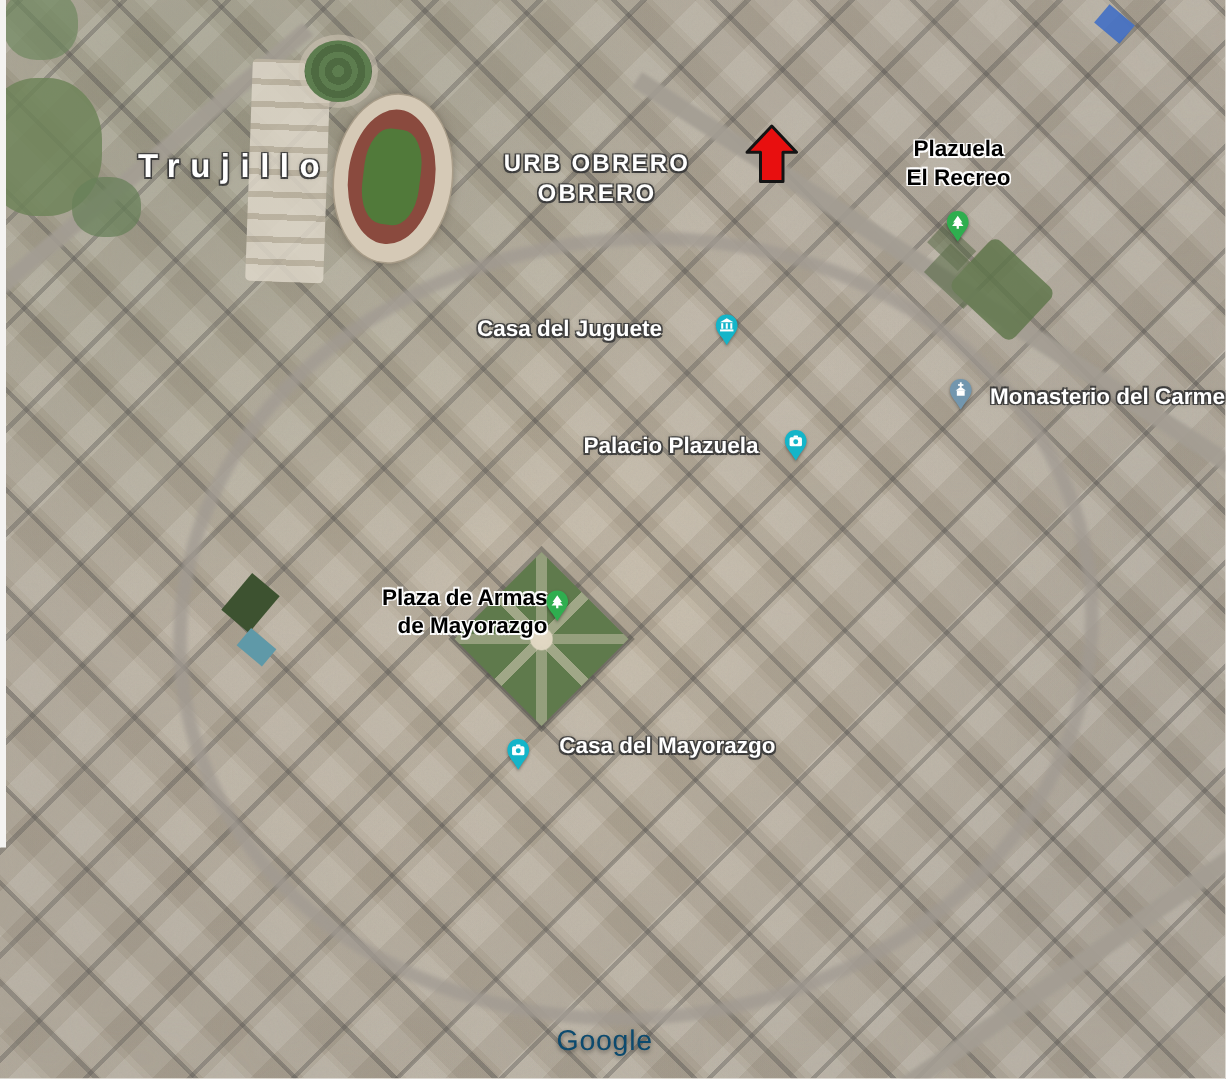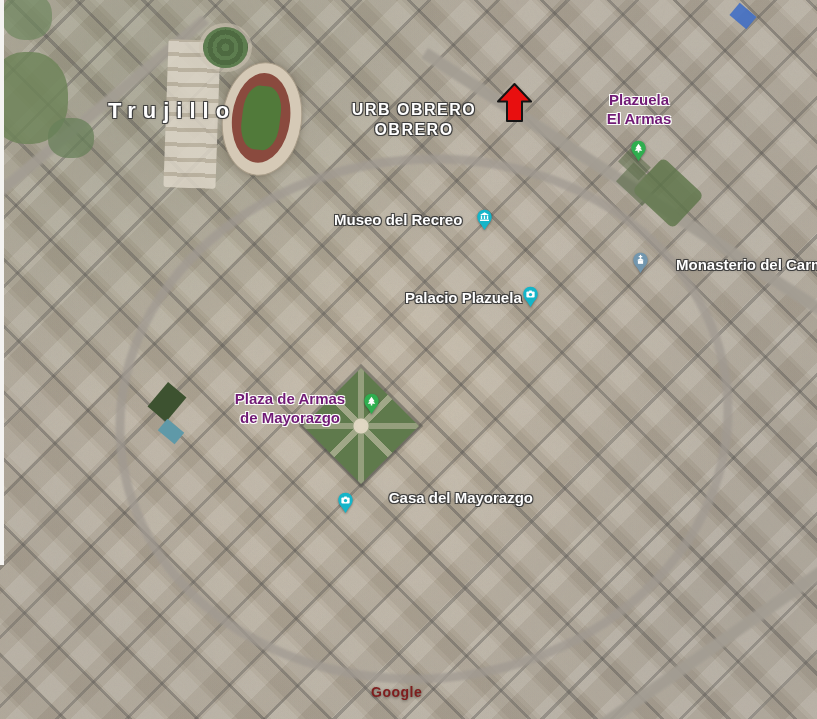--- a/index.html
+++ b/index.html
@@ -79,36 +79,35 @@
   .blue-roof{position:absolute;left:732px;top:8px;width:22px;height:16px;background:#3b6bc7;transform:rotate(40deg);opacity:.85;pointer-events:none;}
   .left-strip{position:absolute;left:0;top:0;width:4px;height:565px;background:#f4f3f1;pointer-events:none;}
 
   
   .lbl{position:absolute;font-weight:700;white-space:nowrap;}
   .lbl-white{
     color:#fff;
     text-shadow:-1px -1px 0 rgba(58,58,58,.9), 1px -1px 0 rgba(58,58,58,.9),
                 -1px 1px 0 rgba(58,58,58,.9), 1px 1px 0 rgba(58,58,58,.9),
                 0 0 3px rgba(50,50,50,.55);
-    margin-left:16px;
   }
   .lbl-green{
-    color:#701a75;
+    color:#000000;
     text-shadow:-1px -1px 0 rgba(255,255,255,.95), 1px -1px 0 rgba(255,255,255,.95),
                 -1px 1px 0 rgba(255,255,255,.95), 1px 1px 0 rgba(255,255,255,.95);
   }
   .city-lbl{left:92px;top:98px;font-size:22px;letter-spacing:7px;font-weight:600;}
   .district-lbl{left:328px;top:100px;width:140px;font-size:16px;line-height:20px;letter-spacing:1.5px;text-align:center;}
   .recreo-lbl{left:579px;top:90px;width:120px;font-size:15px;line-height:19px;text-align:center;}
   .museo-lbl{left:318px;top:211px;font-size:15px;}
   .monasterio-lbl{left:660px;top:256px;font-size:15px;}
   .palacio-lbl{left:389px;top:289px;font-size:15px;}
-  .plaza-lbl{left:215px;top:389px;width:150px;font-size:15px;line-height:19px;text-align:center;}
+  .plaza-lbl{left:215px;top:389px;width:150px;font-size:15px;line-height:19px;text-align:right;}
   .casa-lbl{left:357px;top:488px;width:160px;font-size:15px;line-height:19px;text-align:right;}
-  .watermark{left:371px;top:684px;font-size:14px;font-weight:700;color:#7f1d1d;letter-spacing:.5px;
+  .watermark{left:371px;top:684px;font-size:19px;font-weight:400;color:#0c4a6e;letter-spacing:.5px;
     text-shadow:0 1px 3px rgba(0,0,0,.45);}
 
   .pin{position:absolute;width:17px;height:22px;cursor:pointer;}
   .pin svg{display:block;width:100%;height:100%;filter:drop-shadow(0 1px 1px rgba(0,0,0,.4));}
   .pin-recreo{left:630px;top:140px;}
   .pin-museo{left:476px;top:209px;}
   .pin-monasterio{left:632px;top:252px;}
   .pin-palacio{left:522px;top:286px;}
   .pin-plaza{left:363px;top:393px;}
   .pin-casa{left:337px;top:492px;}
@@ -158,24 +157,24 @@
 
   <div class="lbl lbl-white city-lbl">Trujillo</div>
 
   <div class="lbl lbl-white district-lbl">
     <div>URB OBRERO</div>
     <div>OBRERO</div>
   </div>
 
   <div class="lbl lbl-green recreo-lbl">
     <div>Plazuela</div>
-    <div>El Armas</div>
-  </div>
-
-  <div class="lbl lbl-white museo-lbl">Museo del Recreo</div>
+    <div>El Recreo</div>
+  </div>
+
+  <div class="lbl lbl-white museo-lbl">Casa del Juguete</div>
 
   <div class="lbl lbl-white monasterio-lbl">Monasterio del Carmen</div>
 
   <div class="lbl lbl-white palacio-lbl">Palacio Plazuela</div>
 
   <div class="lbl lbl-green plaza-lbl">
     <div>Plaza de Armas</div>
     <div>de Mayorazgo</div>
   </div>
 

